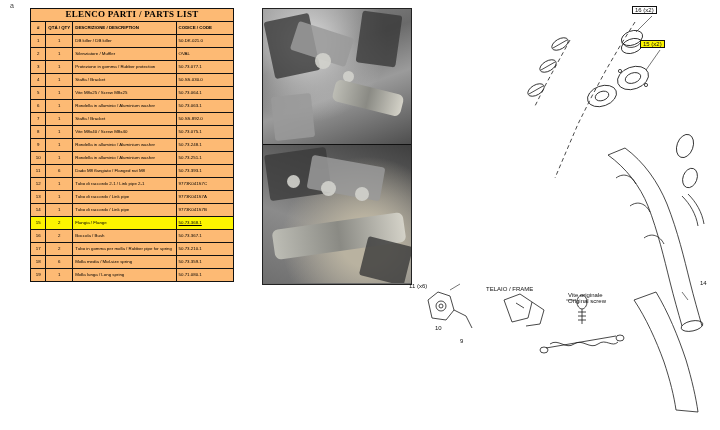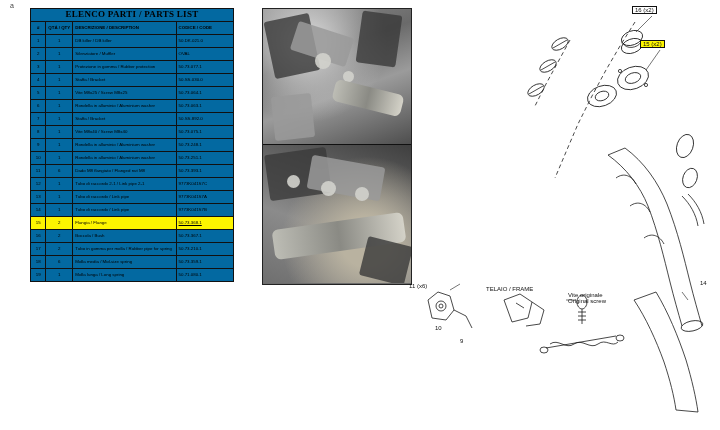--- a/index.html
+++ b/index.html
@@ -15,21 +15,21 @@
 
   
   .parts-panel{
     position:absolute;left:30px;top:8px;width:230px;
   }
   table.parts{
     border-collapse:collapse;
     width:204px;
     font-size:4.4px;
     line-height:1.1;
-    background:#0369a1;
+    background:#fdba74;
   }
   table.parts td,table.parts th{
     border:0.5px solid #111;
     padding:0.5px 2px;
     vertical-align:middle;
     height:11px;
   }
   .title-row td{
     text-align:center;
     font-size:9px;

